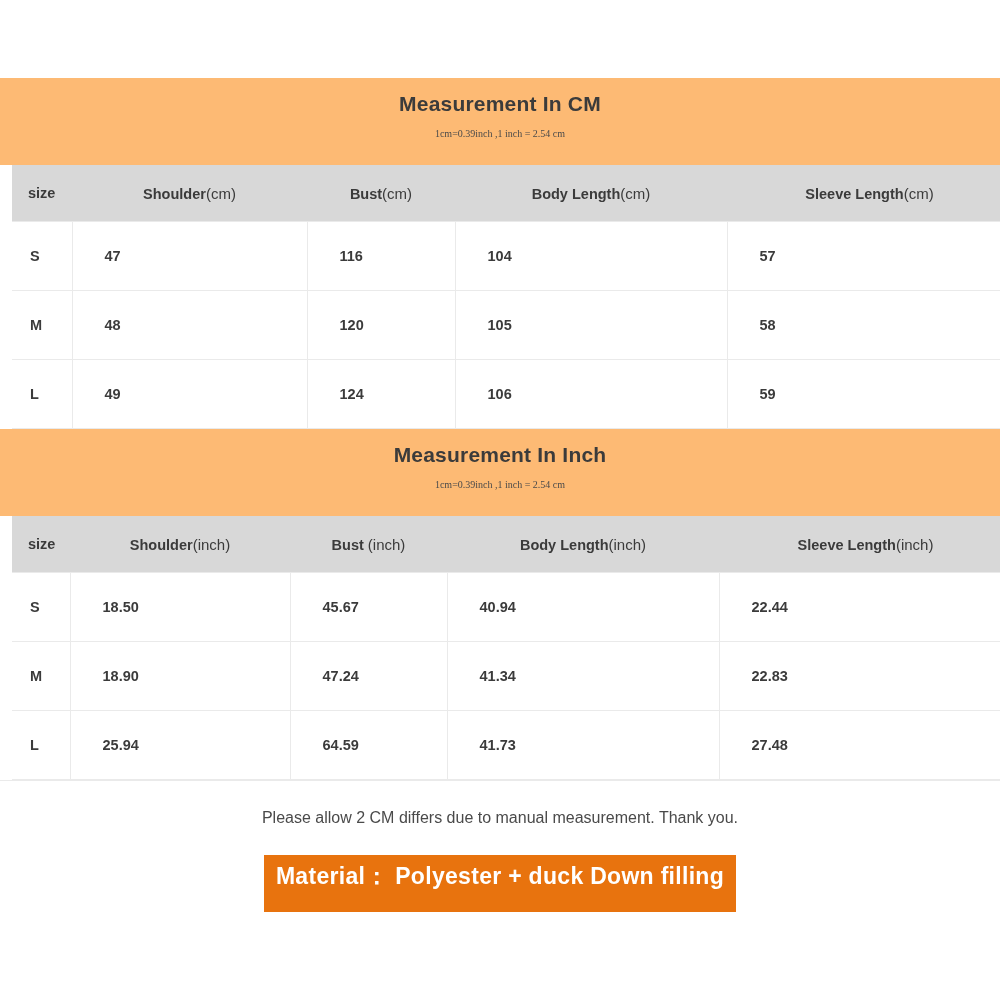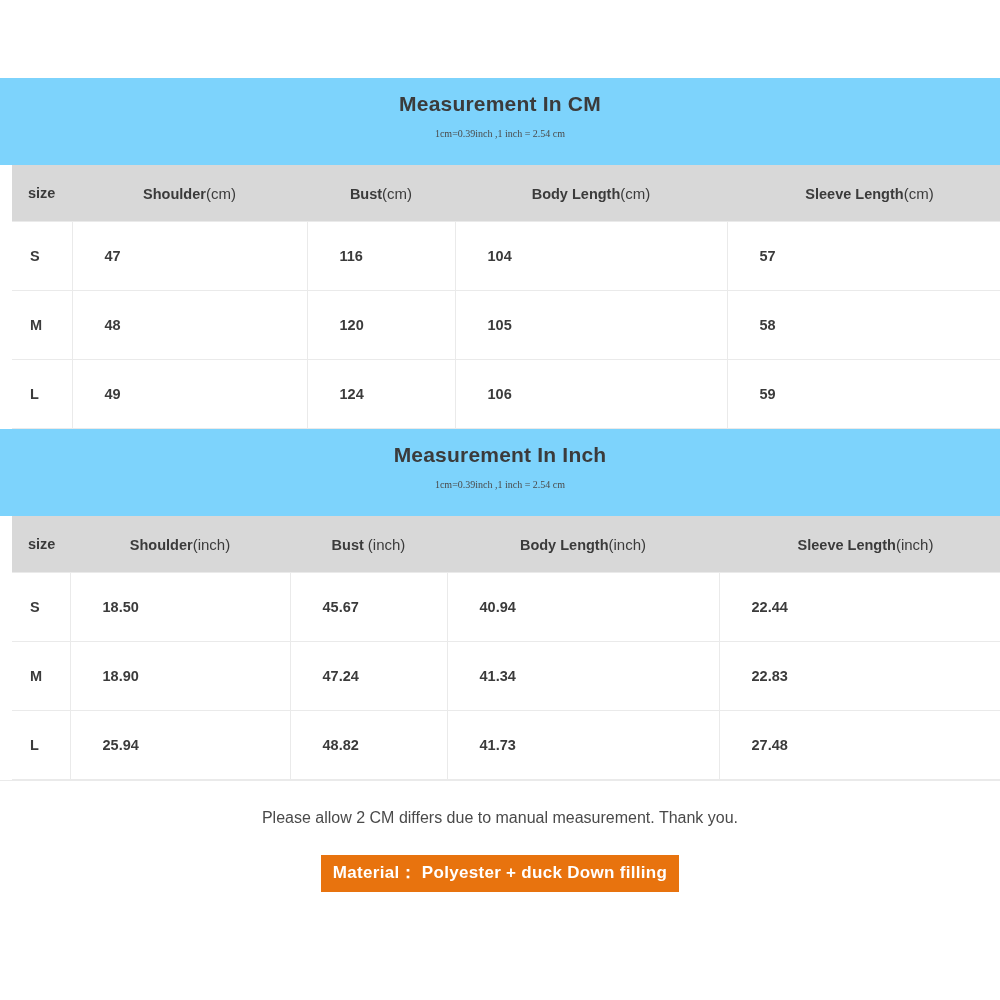--- a/index.html
+++ b/index.html
@@ -23,21 +23,21 @@
   .sheet {
     position: absolute;
     left: 0;
     top: 78px;
     width: 1000px;
     background: #ffffff;
   }
 
   
   .section-head {
-    background: #7dd3fc;
+    background: #fdba74;
     text-align: center;
     padding: 14px 0 10px 0;
   }
   .section-title {
     font-size: 21px;
     font-weight: bold;
     color: #3b3b3b;
     letter-spacing: 0.2px;
     margin: 0 0 8px 0;
   }
@@ -126,23 +126,23 @@
   
   .material-wrap {
     text-align: center;
     padding: 2px 0 26px 0;
     background: #ffffff;
   }
   .material {
     display: inline-block;
     background: #e8730e;
     color: #ffffff;
-    font-size: 17px;
-    font-weight: bold;
-    padding: 6px 12px 8px 12px;
+    font-size: 23px;
+    font-weight: bold;
+    padding: 6px 12px 20px 12px;
     letter-spacing: 0.3px;
   }
 </style>
 </head>
 <body>
 
 <div class="page">
   <div class="sheet">
 
     <div class="section-head">
@@ -245,21 +245,21 @@
         <tr>
           <td class="size-cell">M</td>
           <td>18.90</td>
           <td>47.24</td>
           <td>41.34</td>
           <td>22.83</td>
         </tr>
         <tr>
           <td class="size-cell">L</td>
           <td>25.94</td>
-          <td>48.82</td>
+          <td>64.59</td>
           <td>41.73</td>
           <td>27.48</td>
         </tr>
       </tbody>
     </table>
 
     <div class="note">Please allow 2 CM differs due to manual measurement. Thank you.</div>
 
     <div class="material-wrap">
       <span class="material">Material： Polyester + duck Down filling</span>

